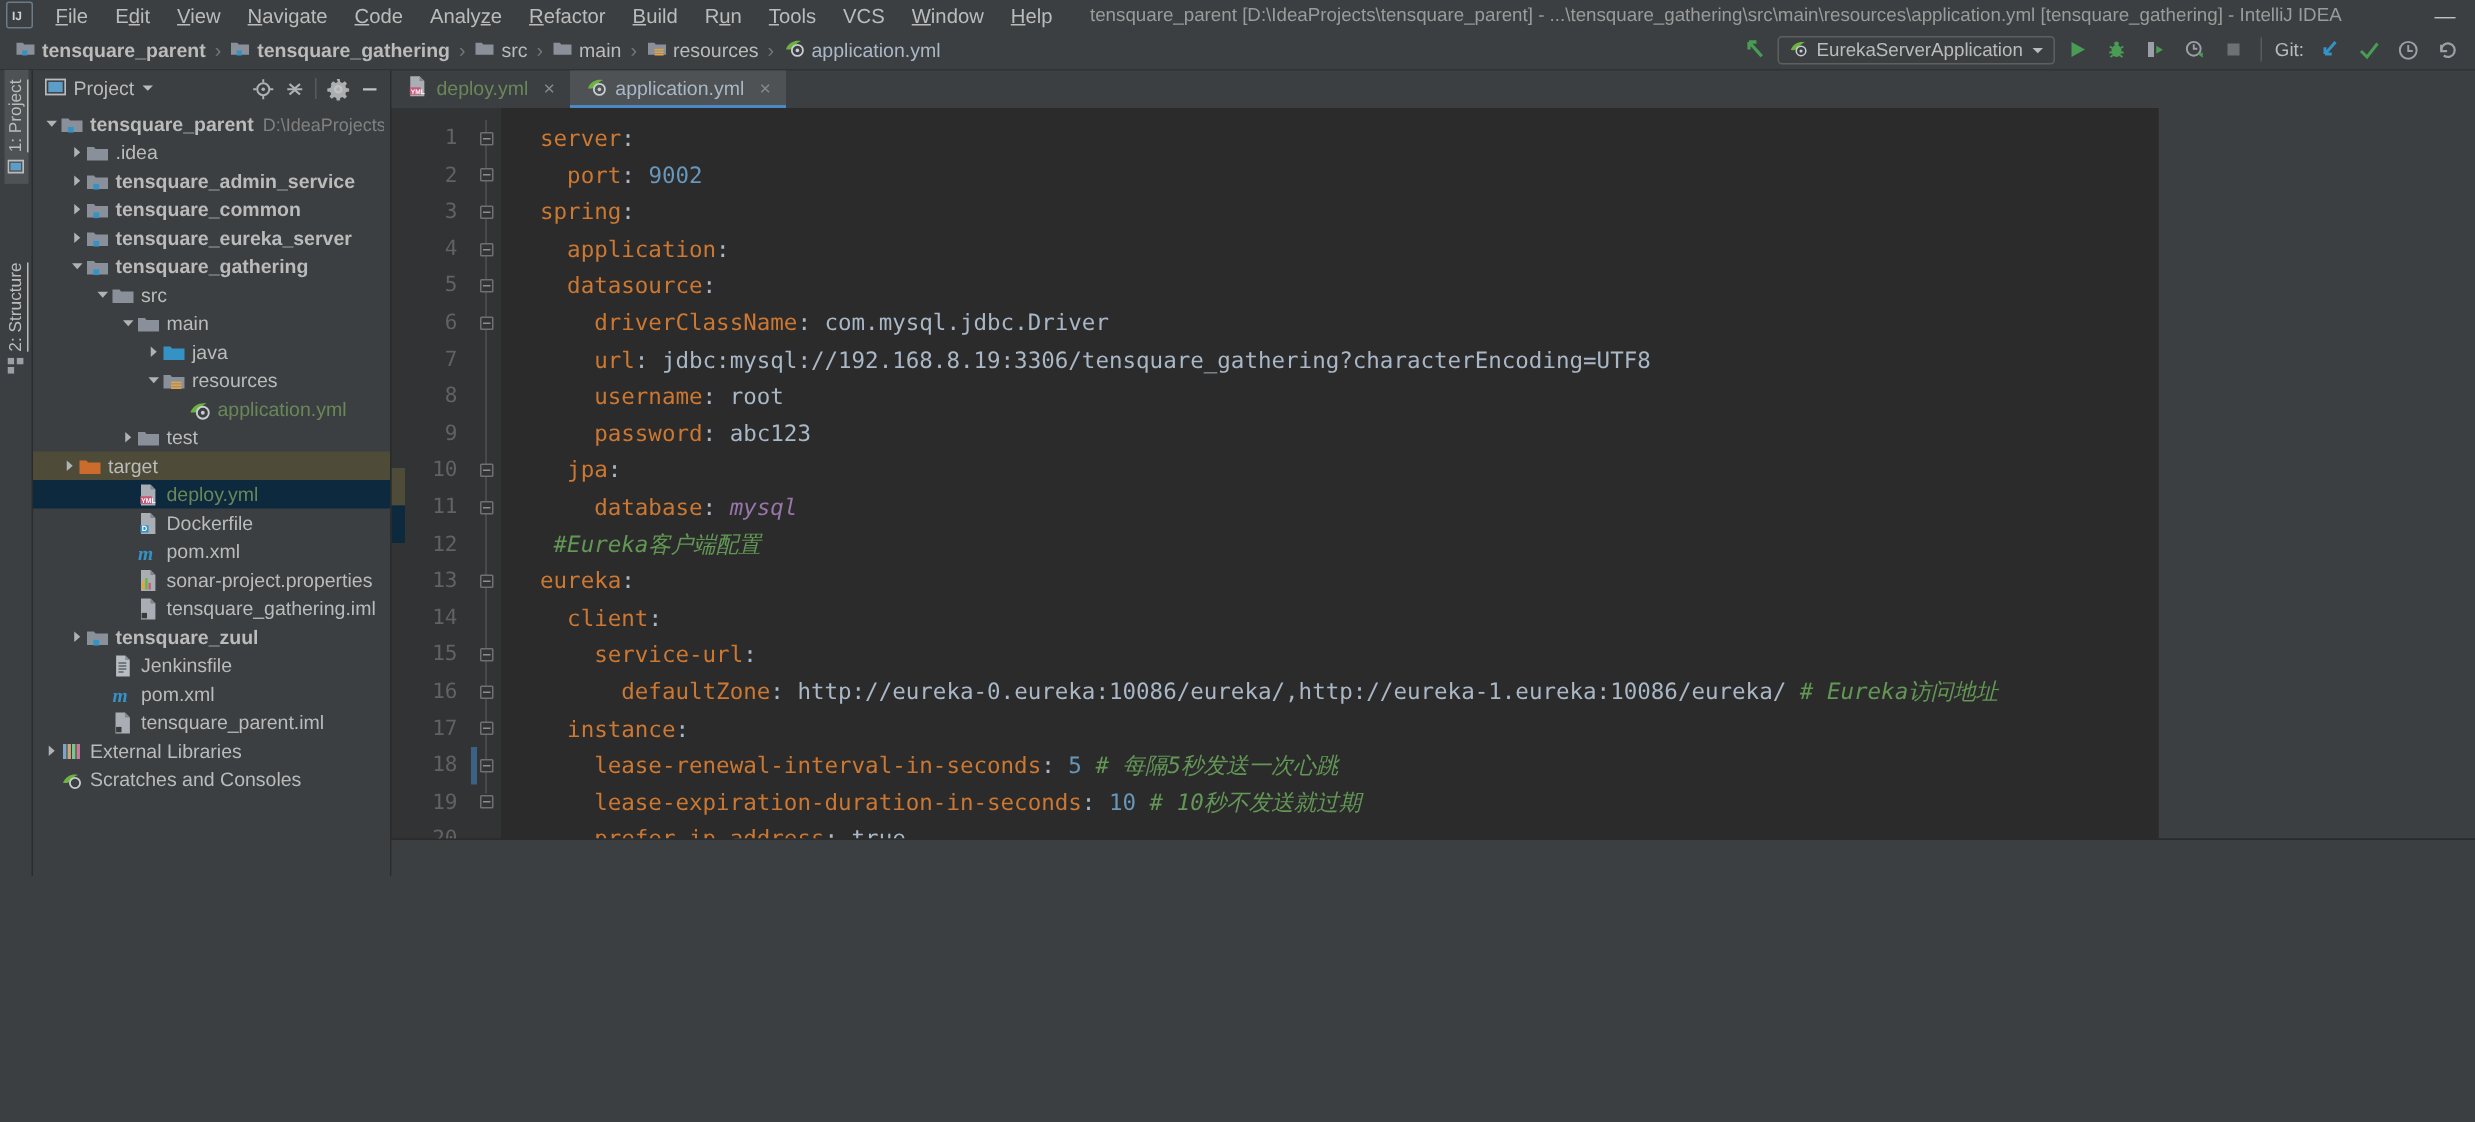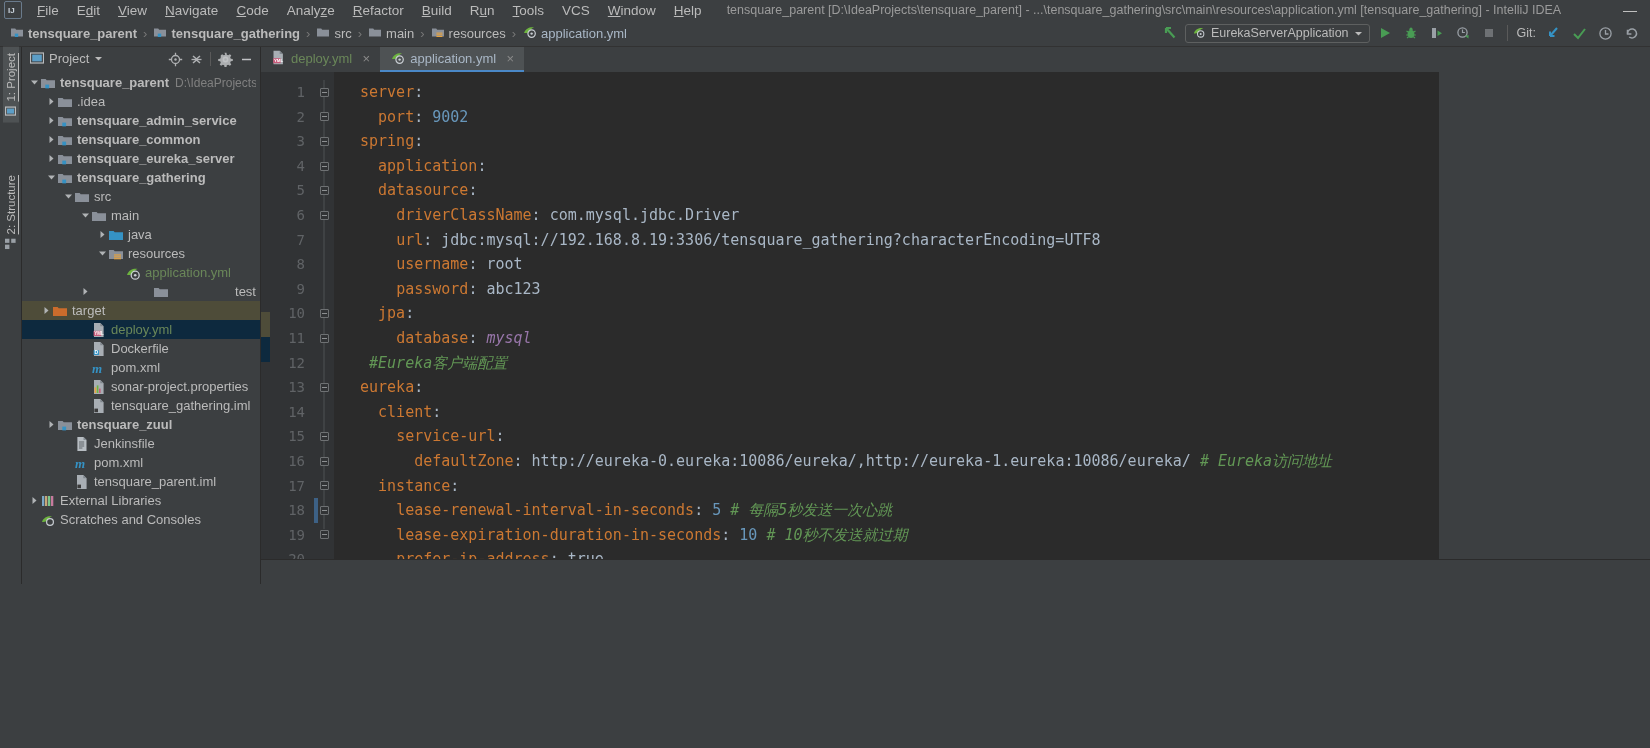--- a/index.html
+++ b/index.html
@@ -498,21 +498,21 @@
             <span class="arrow"></span>
             <span class="ticon">
               <svg width="16" height="16" viewBox="0 0 16 16">
                 <path d="M2 10c1.6-5.4 7.5-7 10.7-5.9-2.1.5-3.7 2.1-4.8 3.7C6.8 10 4.4 10.2 2 10z" fill="#6db33f"></path>
                 <circle cx="10.2" cy="10.2" r="4" fill="none" stroke="#c8cdd2" stroke-width="1.3"></circle>
                 <circle cx="10.2" cy="10.2" r="1.3" fill="#c8cdd2"></circle>
               </svg>
             </span>
             <span class="tlabel green">application.yml</span>
           </div>
-          <div class="trow" style="padding-left: 57px; justify-content: space-between;">
+          <div class="trow" style="padding-left: 57px;">
             <span class="arrow">
               <svg width="9" height="9" viewBox="0 0 9 9">
                 <path d="M2.5 1 L6.5 4.5 L2.5 8 Z" fill="#b0b3b5"></path>
               </svg>
             </span>
             <span class="ticon">
               <svg width="16" height="16" viewBox="0 0 16 16">
                 <path d="M1 4h4.6l1.1 1.3H15v7.7H1z" fill="#8a9099"></path>
               </svg>
             </span>

